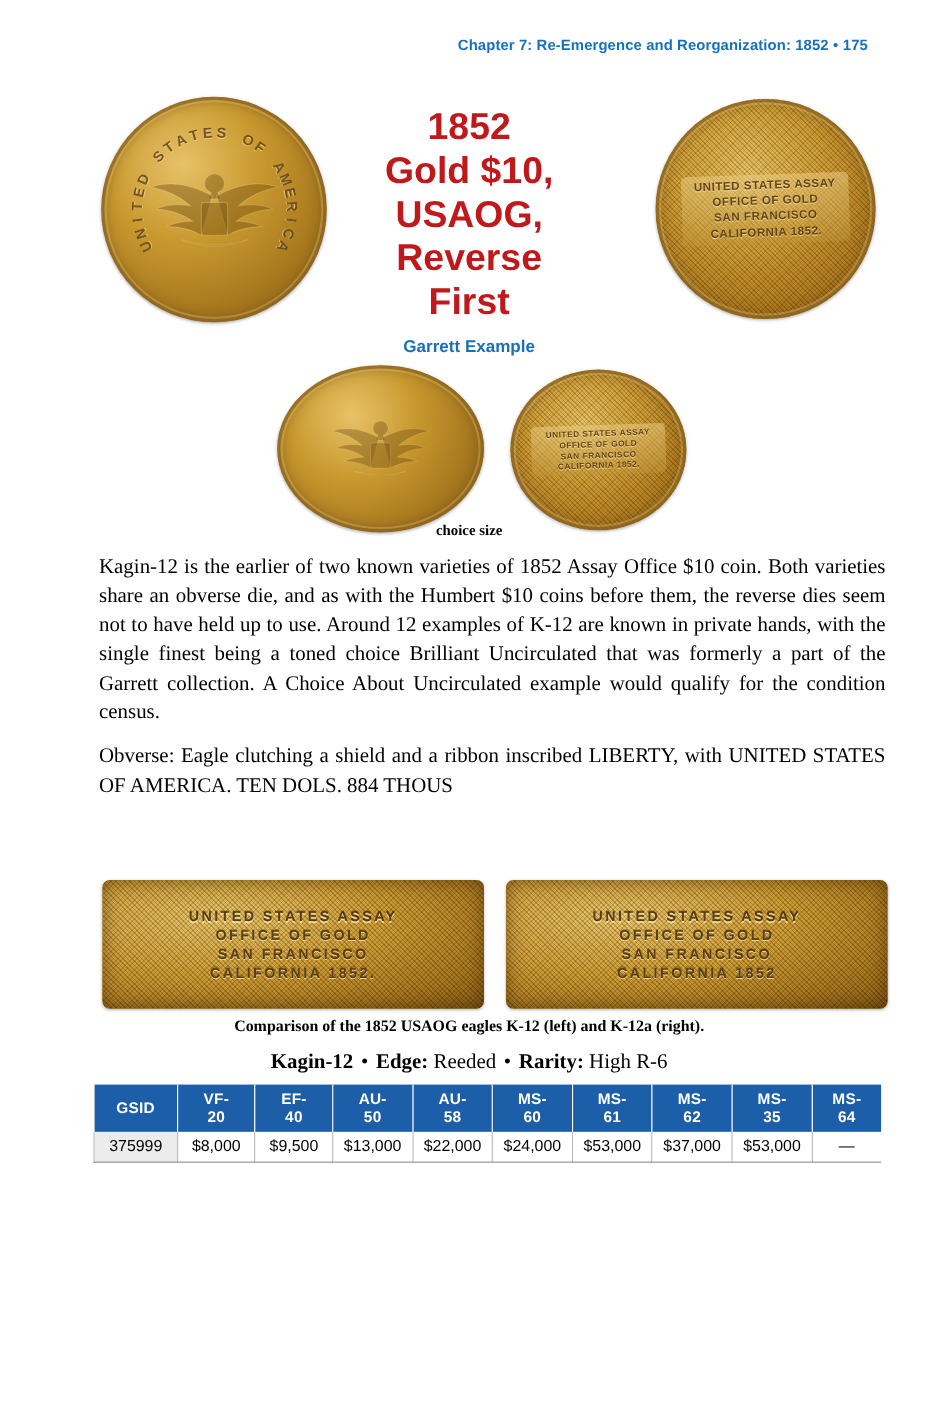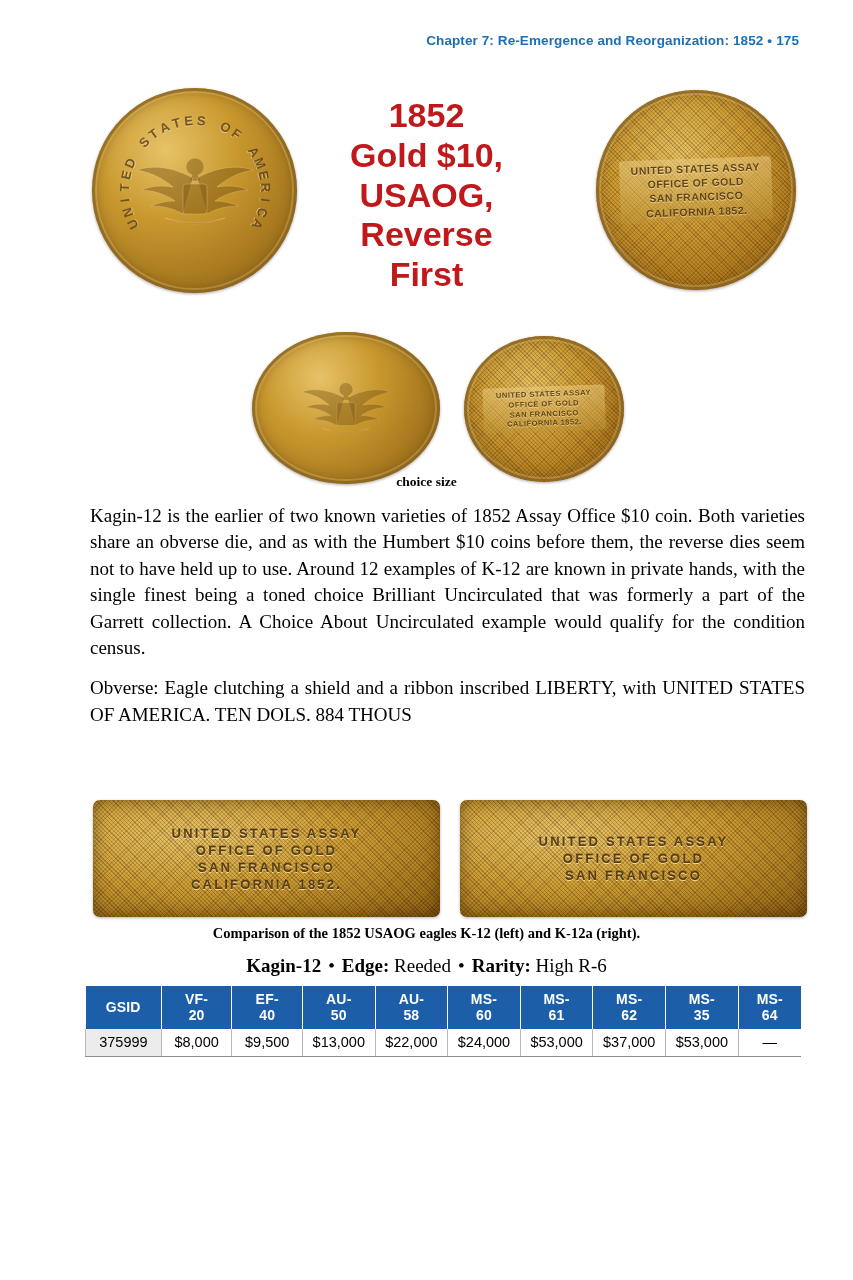--- a/index.html
+++ b/index.html
@@ -21,21 +21,21 @@
     position: relative;
     width: 853px;
     height: 1280px;
     padding: 0;
   }
 
   
   .running-head {
     position: absolute;
     top: 33px;
-    right: 54px;
+    right: 64px;
     font-family: "Liberation Sans", sans-serif;
     font-weight: bold;
     font-size: 13.5px;
     color: #1a70b8;
     letter-spacing: 0.1px;
     white-space: nowrap;
   }
   .running-head .sep { padding: 0 4px; }
 
   
@@ -282,20 +282,21 @@
   </div>
 
   <div class="title-block">
     <div class="main-title">
       <div>1852</div>
       <div>Gold $10,</div>
       <div>USAOG,</div>
       <div>Reverse</div>
       <div>First</div>
     </div>
+    <div class="sub-title">Garrett Example</div>
   </div>
 
   <div class="coin obverse" id="coin-obv-large">
     <div class="denticles"></div>
     <div class="rim"></div>
     <div class="legend-ring">
         <span style="font-size: 13px; transform: rotate(-118deg) translate(-50%, -78px);">U</span>
         <span style="font-size: 13px; transform: rotate(-107.739deg) translate(-50%, -78px);">N</span>
         <span style="font-size: 13px; transform: rotate(-97.4783deg) translate(-50%, -78px);">I</span>
         <span style="font-size: 13px; transform: rotate(-87.2174deg) translate(-50%, -78px);">T</span>
@@ -385,20 +386,21 @@
         <div>SAN FRANCISCO</div>
         <div>CALIFORNIA  1852.</div>
       </div>
     </div>
     <div class="strip-piece">
       <div class="hatch"></div>
       <div class="tab">
         <div>UNITED STATES ASSAY</div>
         <div>OFFICE OF GOLD</div>
         <div>SAN FRANCISCO</div>
+        <div>CALIFORNIA  1852</div>
       </div>
     </div>
   </div>
   <div class="strip-caption">Comparison of the 1852 USAOG eagles K-12 (left) and K-12a (right).</div>
 
   <div class="kagin-line">
     <b>Kagin-12</b><span class="dot">•</span><b>Edge:</b><span> Reeded</span><span class="dot">•</span><b>Rarity:</b><span> High R-6</span>
   </div>
 
   <table class="price-table">

